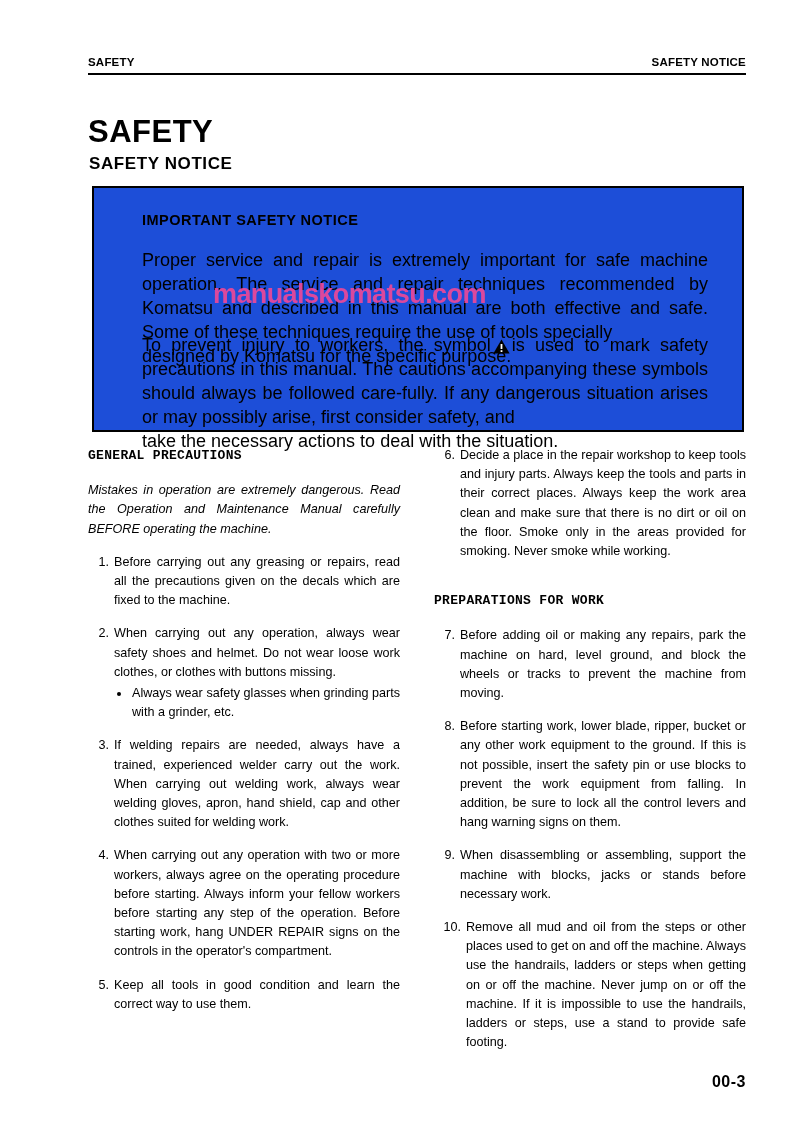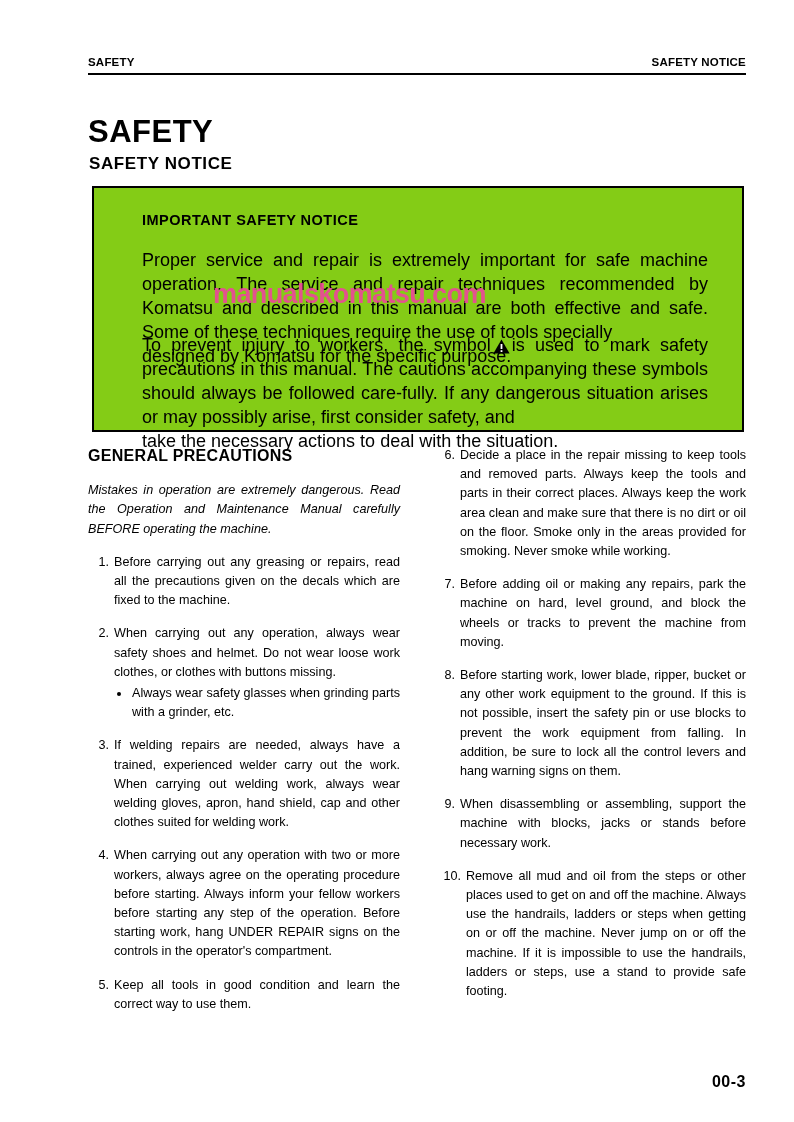--- a/index.html
+++ b/index.html
@@ -72,21 +72,21 @@
 
   
   .notice-box {
     position: absolute;
     left: 92px;
     top: 186px;
     width: 652px;
     height: 246px;
     border: 2px solid #000;
     box-sizing: border-box;
-    background: #84cc16;
+    background: #1d4ed8;
   }
   .notice-title {
     position: absolute;
     left: 48px;
     top: 24px;
     font-size: 14.5px;
     font-weight: bold;
     letter-spacing: 0.5px;
   }
   .notice-p {
@@ -118,24 +118,25 @@
     position: absolute;
     top: 446px;
     width: 312px;
     font-size: 12.6px;
     line-height: 19.2px;
   }
   .col-left  { left: 88px; }
   .col-right { left: 434px; }
 
   .sec-head {
-    font-size: 16px;
+    font-size: 13px;
     font-weight: bold;
     letter-spacing: 0.3px;
     margin: 0 0 16px 0;
+    font-family: Liberation Mono, monospace;
   }
   .sec-head.spaced { margin-top: 30px; }
 
   .para {
     margin: 0 0 14px 0;
     text-align: justify;
     text-justify: inter-word;
     font-style: italic;
   }
 
@@ -274,24 +275,25 @@
         <span class="num">5.</span>
         <span class="li-body">Keep all tools in good condition and learn the correct way to use them.</span>
       </li>
     </ol>
   </div>
 
   <div class="col col-right">
     <ol class="numlist">
       <li>
         <span class="num">6.</span>
-        <span class="li-body">Decide a place in the repair missing to keep tools and removed parts. Always keep the tools and parts in their correct places. Always keep the work area clean and make sure that there is no dirt or oil on the floor. Smoke only in the areas provided for smoking. Never smoke while working.</span>
+        <span class="li-body">Decide a place in the repair workshop to keep tools and injury parts. Always keep the tools and parts in their correct places. Always keep the work area clean and make sure that there is no dirt or oil on the floor. Smoke only in the areas provided for smoking. Never smoke while working.</span>
       </li>
     </ol>
 
+    <div class="sec-head spaced">PREPARATIONS FOR WORK</div>
 
     <ol class="numlist">
       <li>
         <span class="num">7.</span>
         <span class="li-body">Before adding oil or making any repairs, park the machine on hard, level ground, and block the wheels or tracks to prevent the machine from moving.</span>
       </li>
       <li>
         <span class="num">8.</span>
         <span class="li-body">Before starting work, lower blade, ripper, bucket or any other work equipment to the ground. If this is not possible, insert the safety pin or use blocks to prevent the work equipment from falling. In addition, be sure to lock all the control levers and hang warning signs on them.</span>
       </li>

